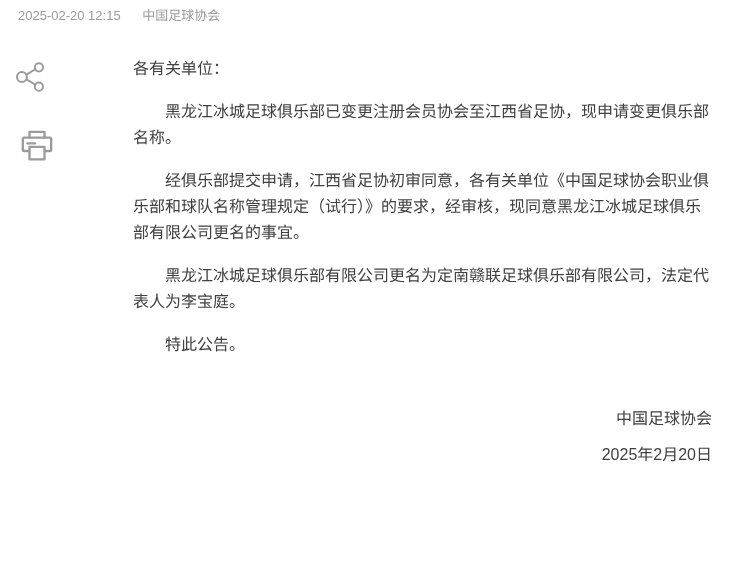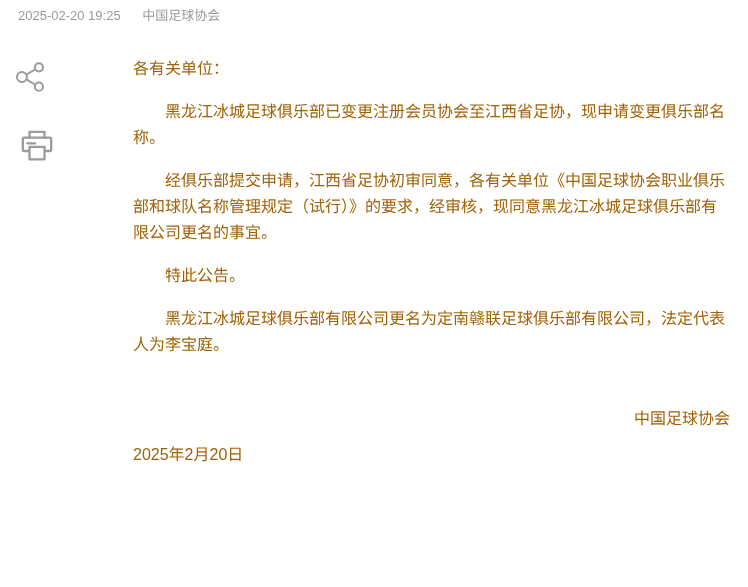--- a/index.html
+++ b/index.html
@@ -45,38 +45,38 @@
     background: none;
     border: none;
     padding: 0;
     line-height: 0;
     cursor: pointer;
   }
   .tool-btn.print { margin-left: 3px; }
 
   .body {
     flex: 1 1 auto;
-    padding-right: 18px;
+    padding-right: 36px;
     font-size: 16px;
     line-height: 26px;
-    color: #a16207;
+    color: #404040;
   }
   .salutation { text-indent: 0; }
   .para { text-indent: 2em; margin-top: 17px; }
   .signature { text-align: right; margin-top: 48px; }
-  .sign-date { margin-top: 10px; }
+  .sign-date { text-align: right; margin-top: 10px; }
 </style>
 </head>
 <body>
 
 <div class="page">
 
 
   <div class="meta">
-    <span class="meta-date">2025-02-20 19:25</span>
+    <span class="meta-date">2025-02-20 12:15</span>
     <span class="meta-source">中国足球协会</span>
   </div>
 
   <div class="content">
 
     <aside class="side-toolbar">
       <button class="tool-btn share">
         <svg width="34" height="34" viewBox="0 0 24 24" fill="none" stroke="#9b9b9b" stroke-width="1.4" stroke-linecap="round">
           <circle cx="5.6" cy="12" r="3.5"></circle>
           <circle cx="17.6" cy="5.2" r="2.9"></circle>
@@ -92,20 +92,20 @@
           <rect x="7.5" y="12.5" width="9" height="7.5" fill="#ffffff"></rect>
           <line x1="6.3" y1="10.4" x2="10.8" y2="10.4"></line>
         </svg>
       </button>
     </aside>
 
     <article class="body">
       <p class="salutation">各有关单位：</p>
       <p class="para">黑龙江冰城足球俱乐部已变更注册会员协会至江西省足协，现申请变更俱乐部名称。</p>
       <p class="para">经俱乐部提交申请，江西省足协初审同意，各有关单位《中国足球协会职业俱乐部和球队名称管理规定（试行）》的要求，经审核，现同意黑龙江冰城足球俱乐部有限公司更名的事宜。</p>
+      <p class="para">黑龙江冰城足球俱乐部有限公司更名为定南赣联足球俱乐部有限公司，法定代表人为李宝庭。</p>
       <p class="para">特此公告。</p>
-      <p class="para">黑龙江冰城足球俱乐部有限公司更名为定南赣联足球俱乐部有限公司，法定代表人为李宝庭。</p>
       <p class="signature">中国足球协会</p>
       <p class="sign-date">2025年2月20日</p>
     </article>
 
   </div>
 </div>
 
 </body></html>

